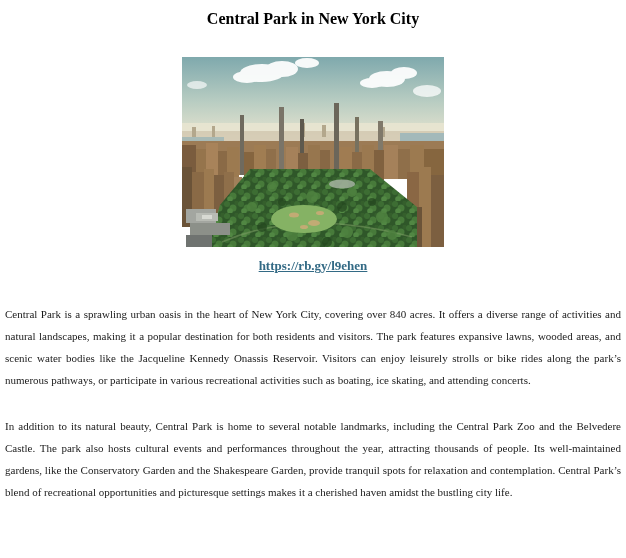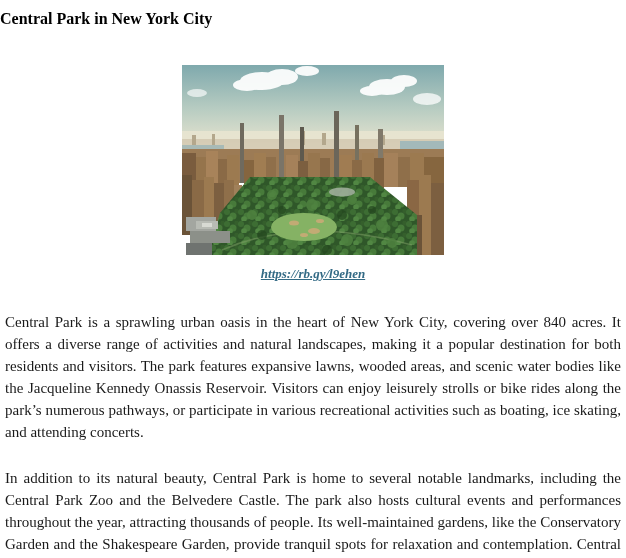--- a/index.html
+++ b/index.html
@@ -8,45 +8,45 @@
     background: #ffffff;
     font-family: "Liberation Serif", serif;
     color: #1a1a1a;
     overflow: hidden;
   }
   .page { width: 626px; height: 558px; position: relative; }
   h1.doc-title {
     margin: 10px 0 0 0;
     font-size: 16px;
     line-height: 18px;
-    text-align: left;
+    text-align: center;
     font-weight: bold;
     color: #000000;
   }
-  figure.photo-figure { margin: 21px 0 0 0; padding: 16px; font-style: italic; }
+  figure.photo-figure { margin: 13px 0 0 0; padding: 16px; }
   .photo {
     width: 262px; height: 190px;
     margin: 0 auto;
     overflow: hidden;
   }
   .photo svg { display: block; width: 262px; height: 190px; }
   figcaption.photo-caption {
     text-align: center;
     margin-top: 11px;
     font-size: 13px;
     font-weight: bold;
   }
   figcaption.photo-caption a {
     text-decoration: underline;
     cursor: pointer;
   }
   .body-text { padding: 0 5px; }
   .body-text p {
     margin: 13px 0 0 0;
-    font-size: 15px;
+    font-size: 11px;
     line-height: 22px;
     text-align: justify;
     text-justify: inter-word;
   }
   .body-text p + p { margin-top: 24px; }
 </style>
 </head>
 <body>
 
 <div class="page">

